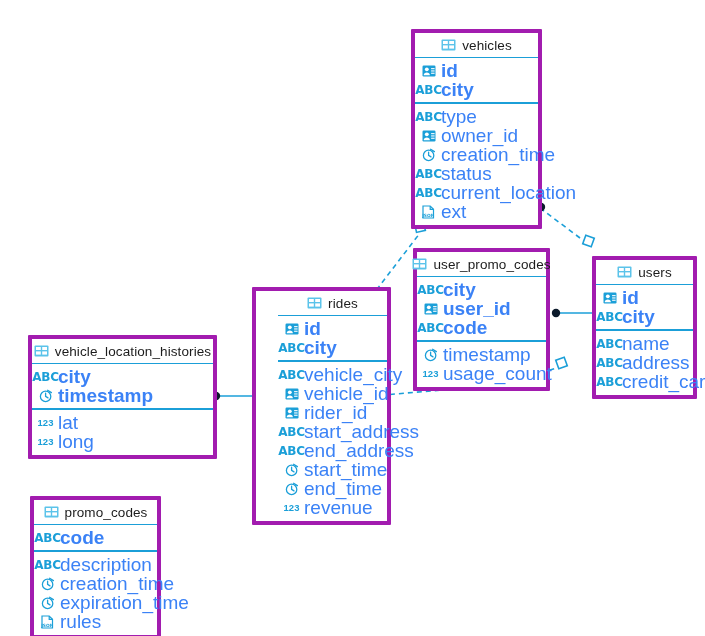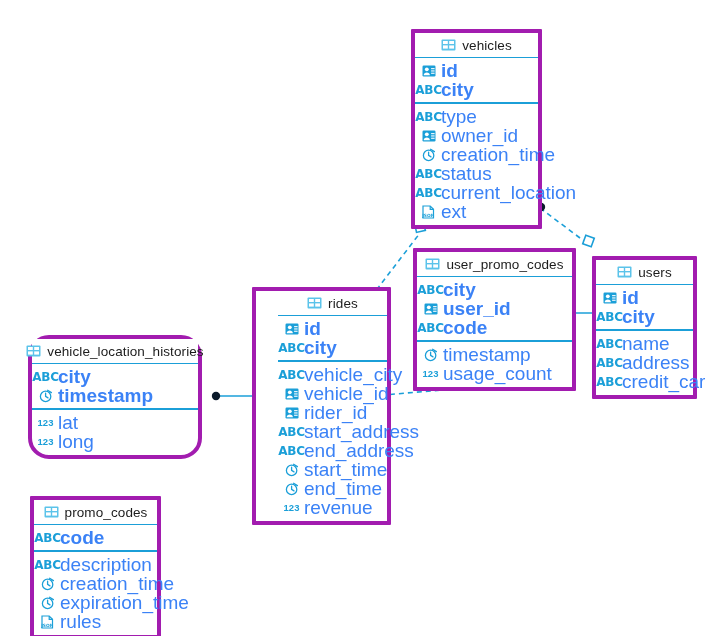--- a/index.html
+++ b/index.html
@@ -199,21 +199,21 @@
             <svg width="13" height="14" viewBox="0 0 13 14">
               <path d="M1 1 h7.2 l3.3 3.3 V13 H1 Z" fill="#ffffff" stroke="#1b9fd8" stroke-width="1.2"></path>
               <path d="M8.2 1 v3.3 h3.3" fill="none" stroke="#1b9fd8" stroke-width="1.2"></path>
               <text x="6.3" y="11.6" font-size="4.4" font-family="DejaVu Sans, sans-serif" font-weight="bold" fill="#1b9fd8" text-anchor="middle">JSON</text>
             </svg>
           </span>
           <span class="col-name">ext</span>
         </div>
       </div>
     </div>
-    <div class="table-box" style="left: 413px; top: 248px; width: 163px;">
+    <div class="table-box" style="left: 413px; top: 248px; width: 137px;">
       <div class="tbl-header">
         <span class="ico">
           <svg width="15" height="12" viewBox="0 0 15 12">
             <rect x="0.5" y="0.5" width="14" height="11" rx="1" fill="#5bc3ea"></rect>
             <rect x="2" y="2" width="4.8" height="3" fill="#ffffff"></rect>
             <rect x="8.2" y="2" width="4.8" height="3" fill="#ffffff"></rect>
             <rect x="2" y="6.4" width="4.8" height="3.2" fill="#ffffff"></rect>
             <rect x="8.2" y="6.4" width="4.8" height="3.2" fill="#ffffff"></rect>
           </svg>
         </span>
@@ -420,21 +420,21 @@
           <span class="col-name">end_time</span>
         </div>
         <div class="col-row">
           <span class="ico">
             <span class="ico-num">123</span>
           </span>
           <span class="col-name">revenue</span>
         </div>
       </div>
     </div>
-    <div class="table-box" style="left: 28px; top: 335px; width: 174px; border-radius: 21px;">
+    <div class="table-box" style="left: 28px; top: 335px; width: 189px;">
       <div class="tbl-header">
         <span class="ico">
           <svg width="15" height="12" viewBox="0 0 15 12">
             <rect x="0.5" y="0.5" width="14" height="11" rx="1" fill="#5bc3ea"></rect>
             <rect x="2" y="2" width="4.8" height="3" fill="#ffffff"></rect>
             <rect x="8.2" y="2" width="4.8" height="3" fill="#ffffff"></rect>
             <rect x="2" y="6.4" width="4.8" height="3.2" fill="#ffffff"></rect>
             <rect x="8.2" y="6.4" width="4.8" height="3.2" fill="#ffffff"></rect>
           </svg>
         </span>

